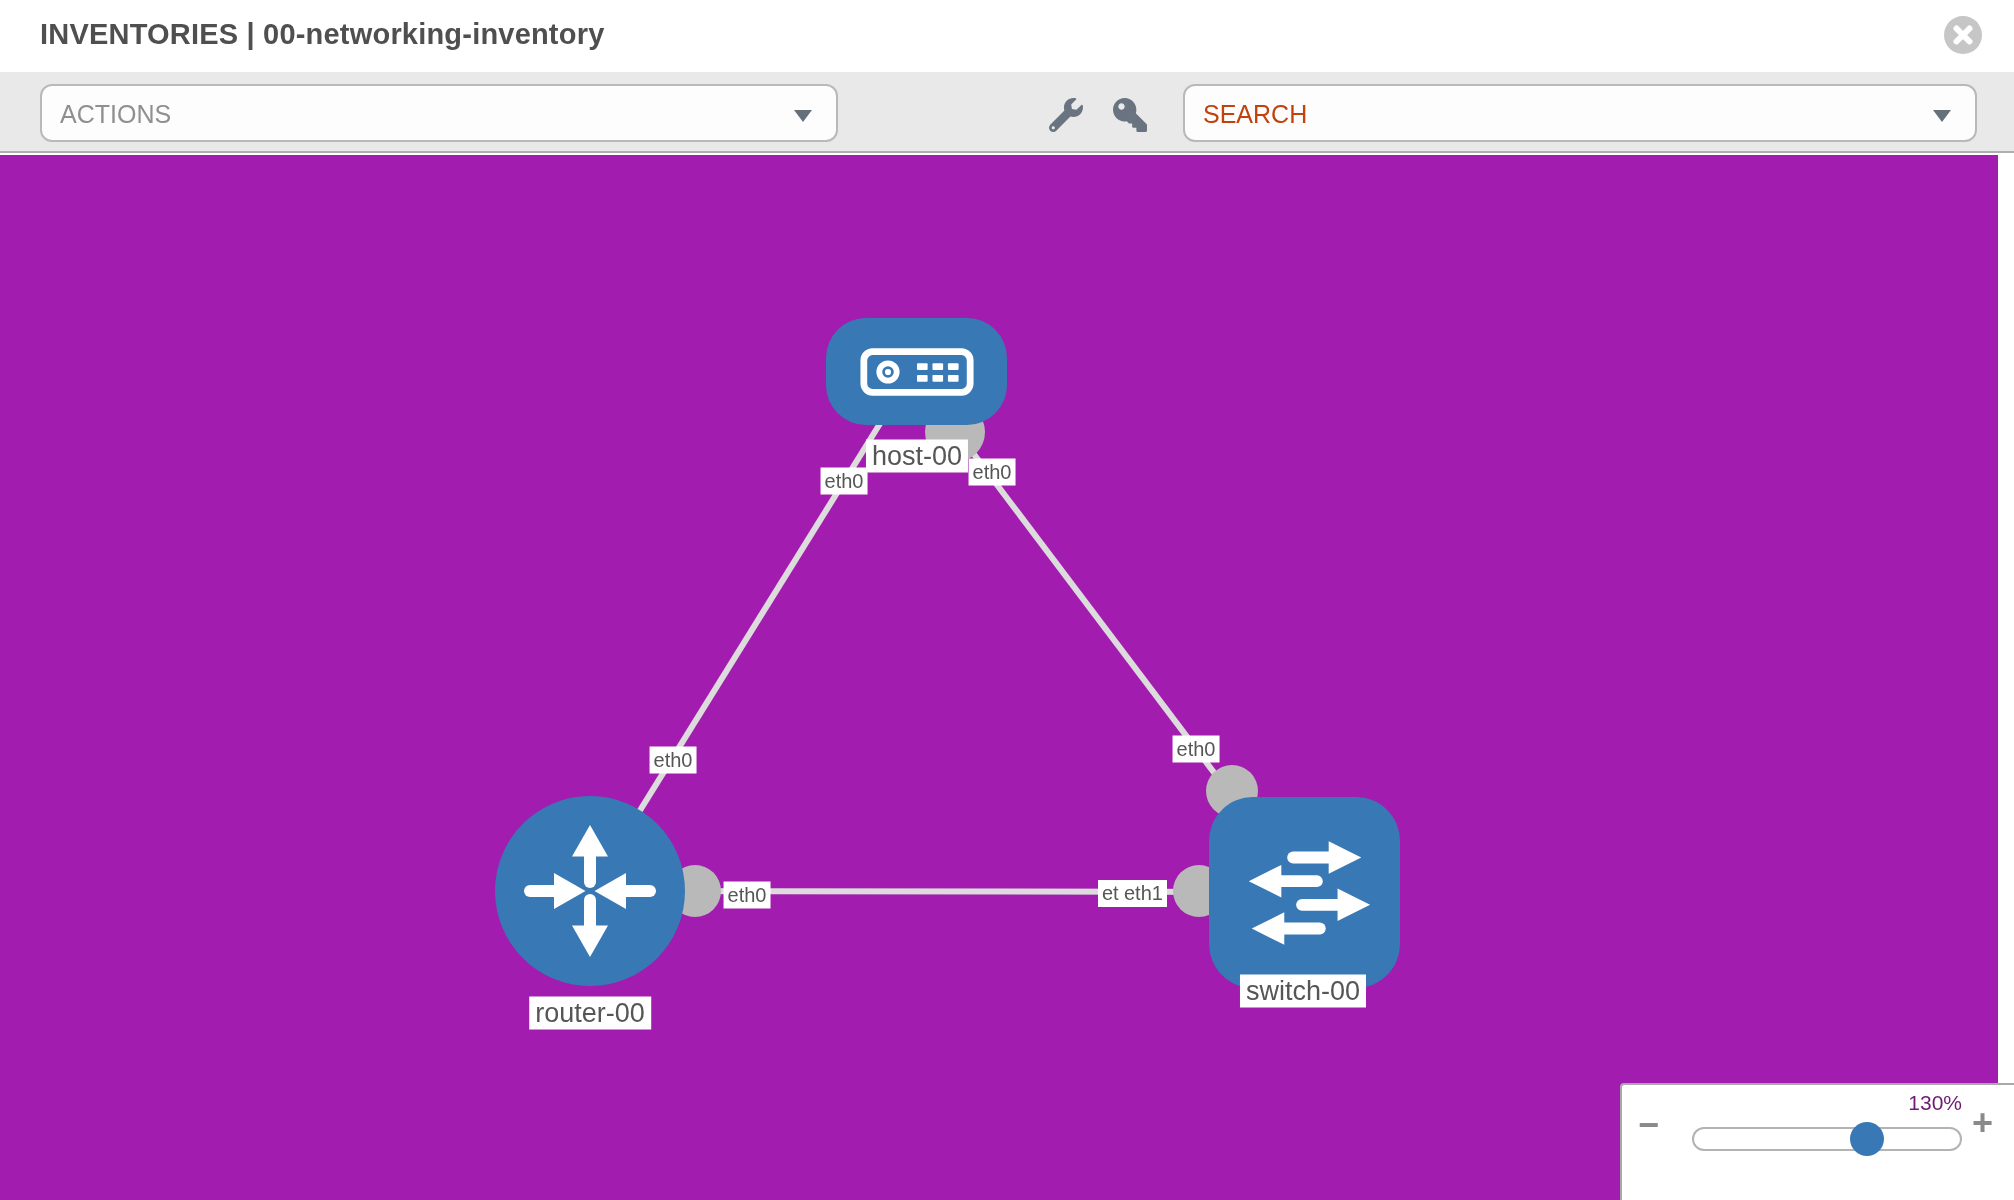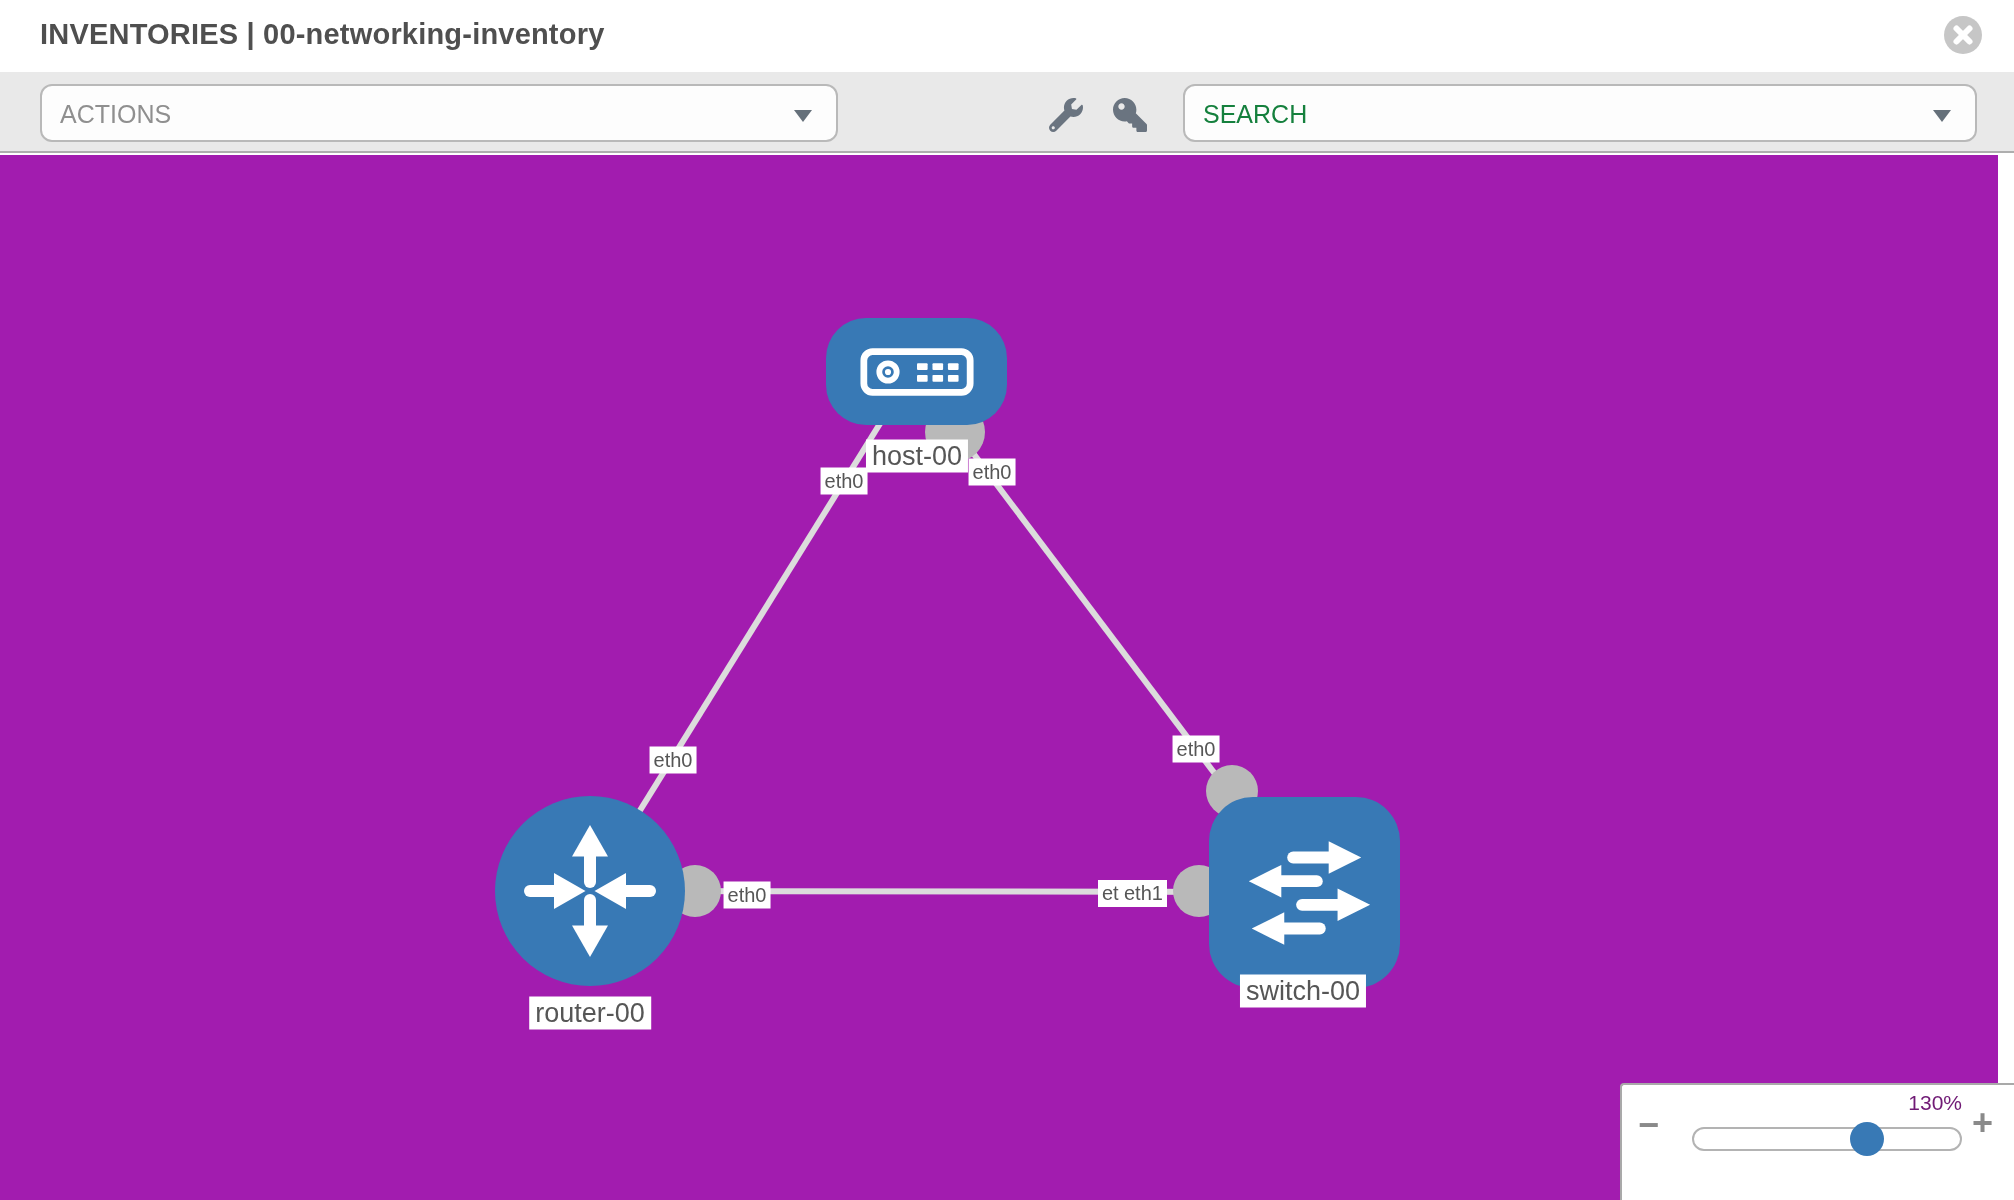--- a/index.html
+++ b/index.html
@@ -18,21 +18,21 @@
   .page-title{position:absolute;left:40px;top:18px;font-size:29px;font-weight:bold;color:var(--title-gray);letter-spacing:.2px;}
   .close-btn{position:absolute;left:1944px;top:16px;width:38px;height:38px;border:none;background:transparent;cursor:pointer;}
 
   
   .toolbar{position:absolute;left:0;top:72px;width:2014px;height:81px;background:#e9e9e9;border-bottom:2px solid #aeaeae;}
   .select-box{position:absolute;top:12px;height:58px;background:#fdfdfd;border:2px solid #b9b9b9;border-radius:12px;cursor:pointer;}
   .select-box .select-label{position:absolute;left:18px;top:14px;font-size:25px;}
   .actions-box{left:40px;width:798px;}
   .actions-box .select-label{color:#8f8f8f;}
   .search-box{left:1183px;width:794px;}
-  .search-box .select-label{color:#15803d;}
+  .search-box .select-label{color:#c2410c;}
   .caret{position:absolute;right:24px;top:24px;width:0;height:0;border-left:9px solid transparent;border-right:9px solid transparent;border-top:12px solid #65707a;}
   .tool-icon-btn{position:absolute;top:24px;width:40px;height:40px;border:none;background:transparent;cursor:pointer;}
   .wrench-btn{left:1046px;}
   .key-btn{left:1110px;}
   .tool-icon-btn svg{fill:var(--icon-gray);}
 
   
   .canvas{position:absolute;left:0;top:155px;width:1998px;height:1045px;background:#a21caf;}
   .graph-svg{position:absolute;left:0;top:0;}
   .link{stroke:var(--link-gray);stroke-width:6;}

